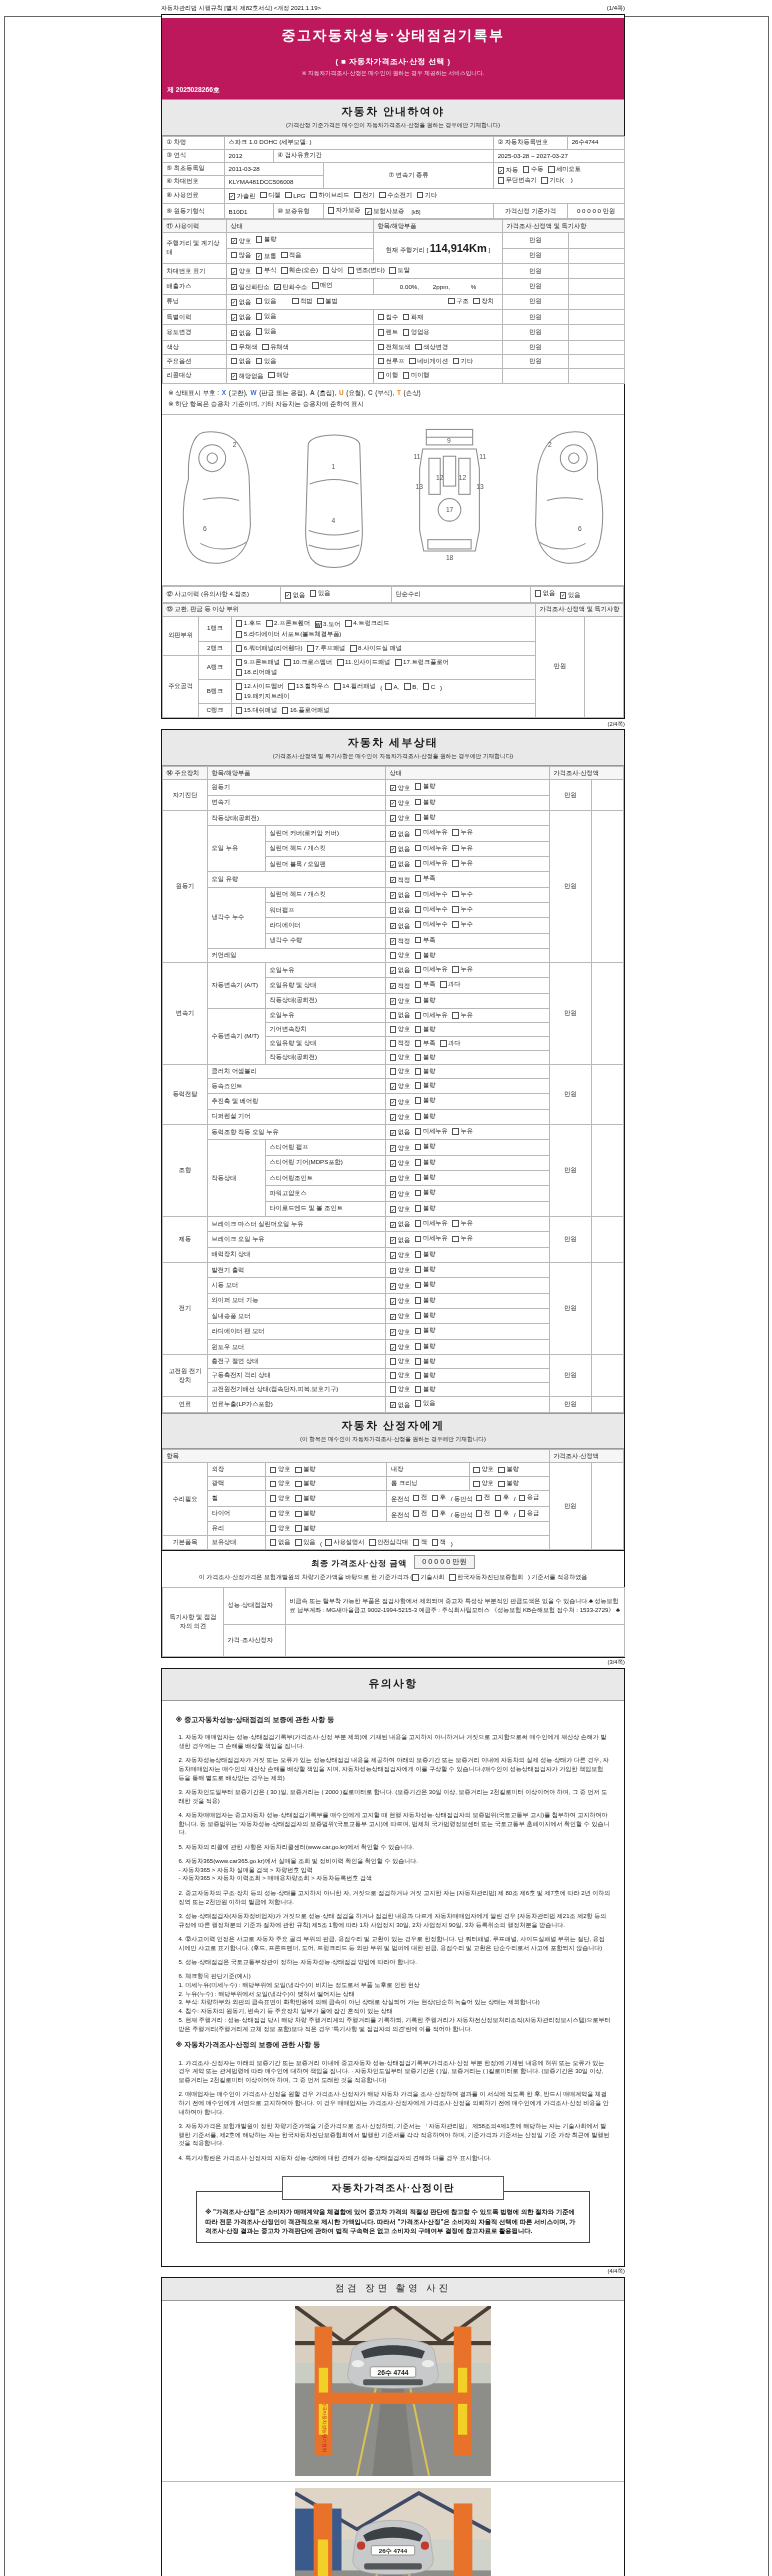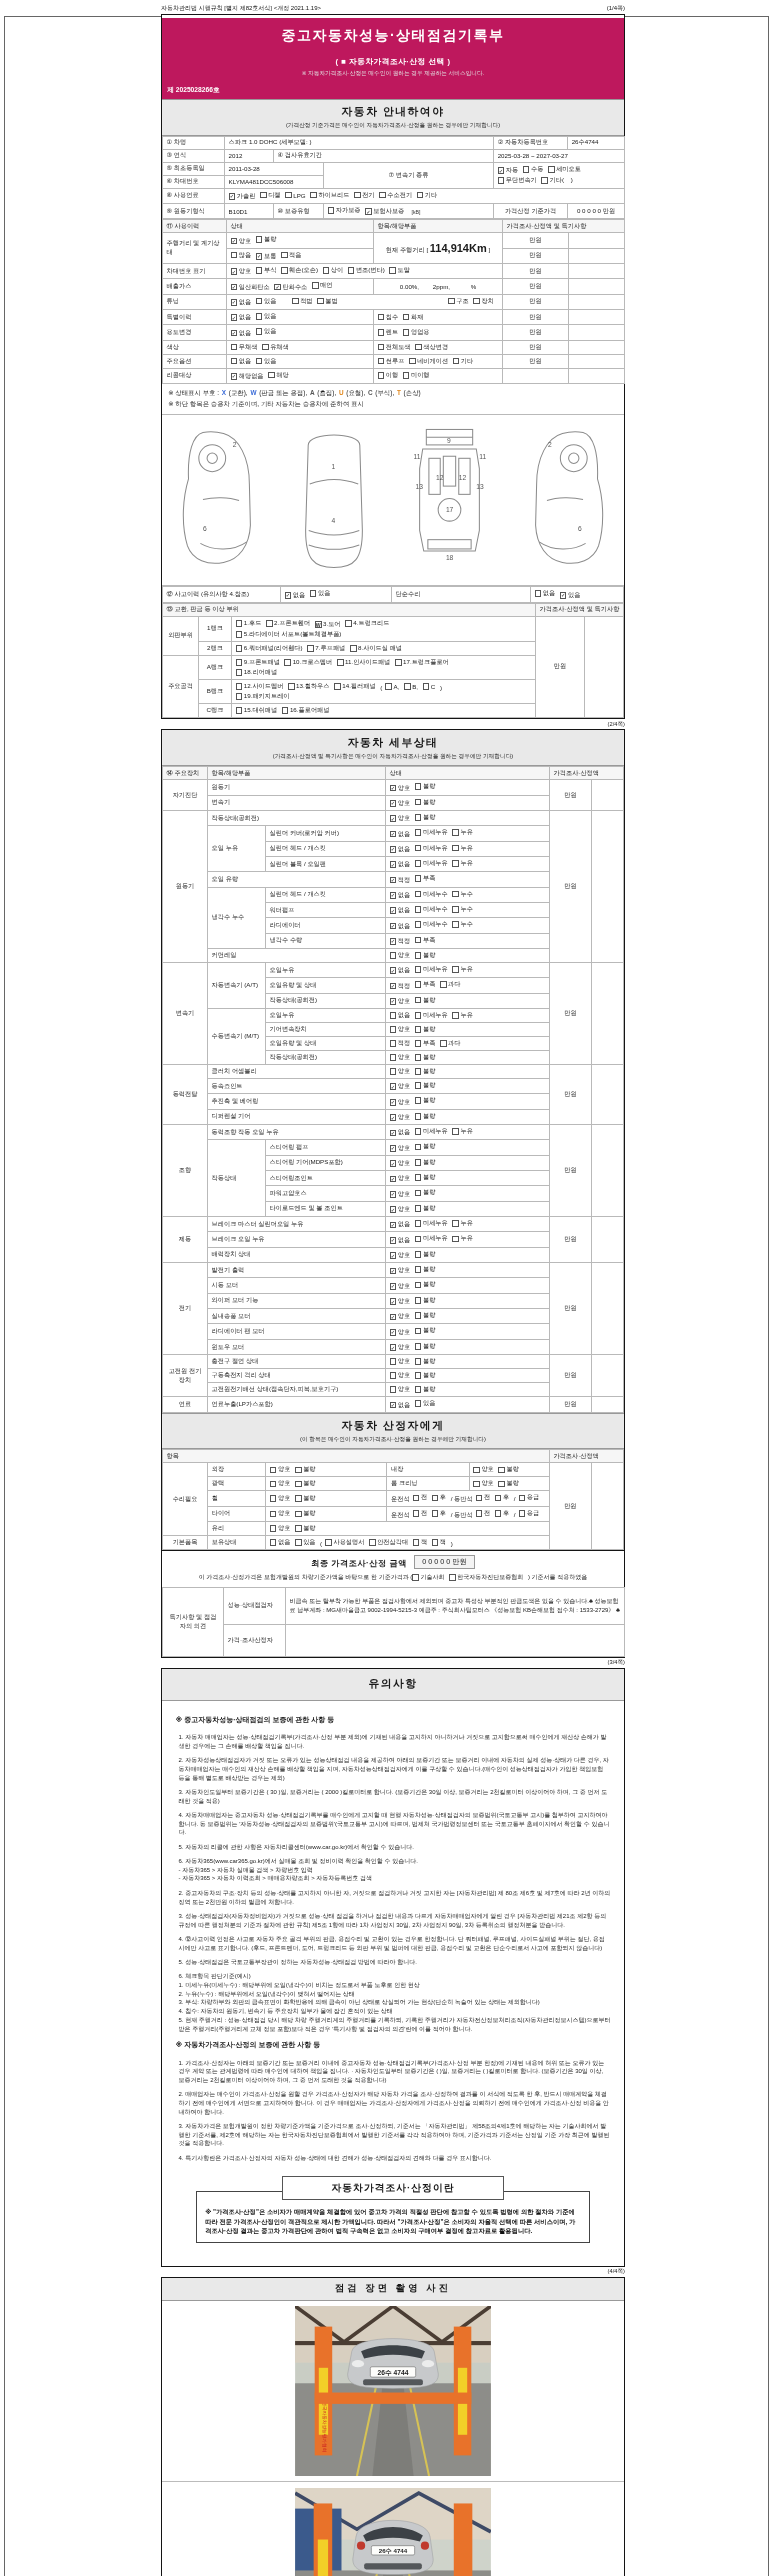--- a/index.html
+++ b/index.html
@@ -62,21 +62,21 @@
   .notice-h { font-size:7px; font-weight:700; margin:7.2px 0 8.2px; }
   .notice-item { font-size:6px; line-height:1.45; margin:0 0 5.7px 3.1px; white-space:pre-line; color:#222; }
 
   .infobox { margin:13.4px 20.6px 12.4px; position:relative; }
   .infobox .ib-title { width:222px; margin:0 auto; border:0.5px solid #555; background:#fff; text-align:center;
                        font-size:9.8px; font-weight:700; padding:4.6px 0; letter-spacing:1px; position:relative; z-index:2; }
   .infobox .ib-body { border:1px solid #444; border-top:1px solid #444; margin-top:-9.3px; padding:15.5px 8.2px 6.2px;
                       font-size:6.3px; line-height:1.5; font-weight:600; color:#111; }
 
   .photo-sec-head { background:#e9e9e9; text-align:center; padding:4.6px 0; border-bottom:0.5px solid #999;
-                    font-size:9.3px; font-weight:700; letter-spacing:3.1px; }
+                    font-size:9.3px; font-weight:400; letter-spacing:3.1px; }
   .photo-row { display:flex; justify-content:center; padding:5.2px 0; border-bottom:0.5px solid #bbb; background:#fff; }
 </style>
 </head>
 <body>
 
 <div class="frame"></div>
 
 <div class="topmeta">
   <span>자동차관리법 시행규칙 [별지 제82호서식] &lt;개정 2021.1.19&gt;</span>
   <span>(1/4쪽)</span>

